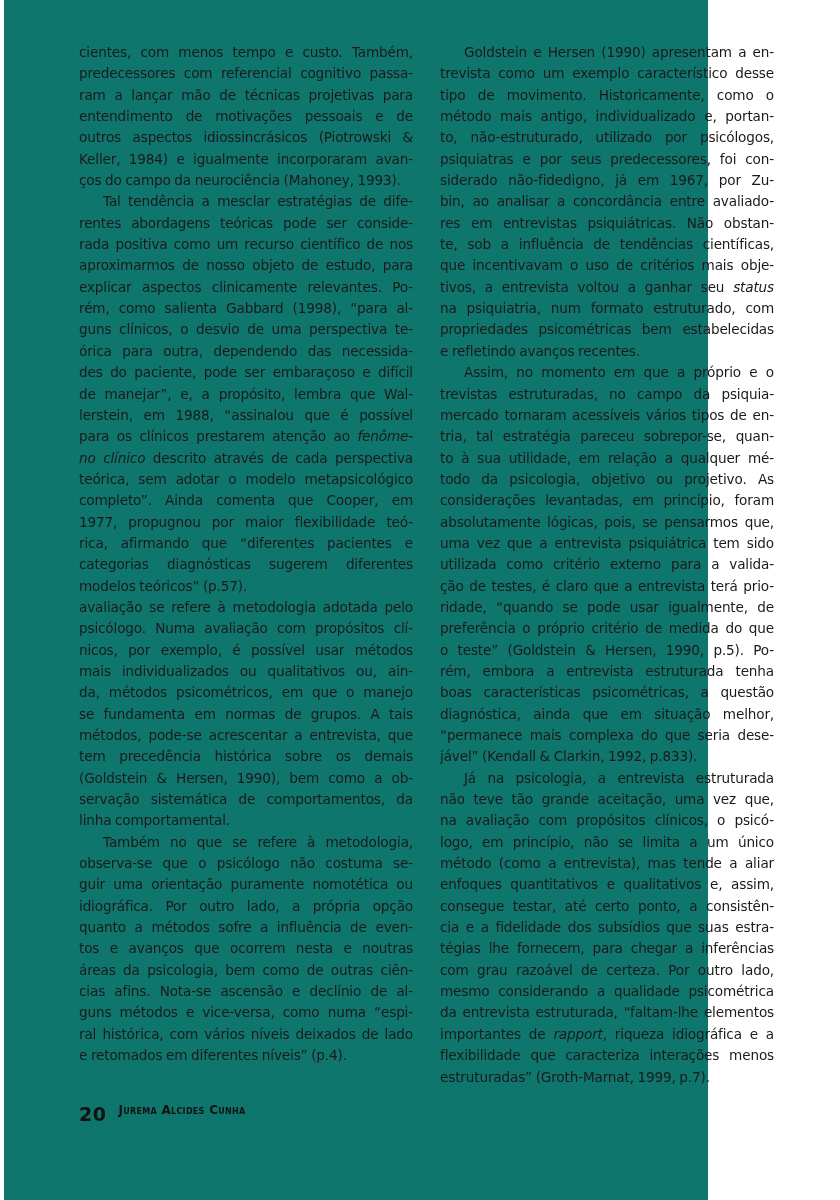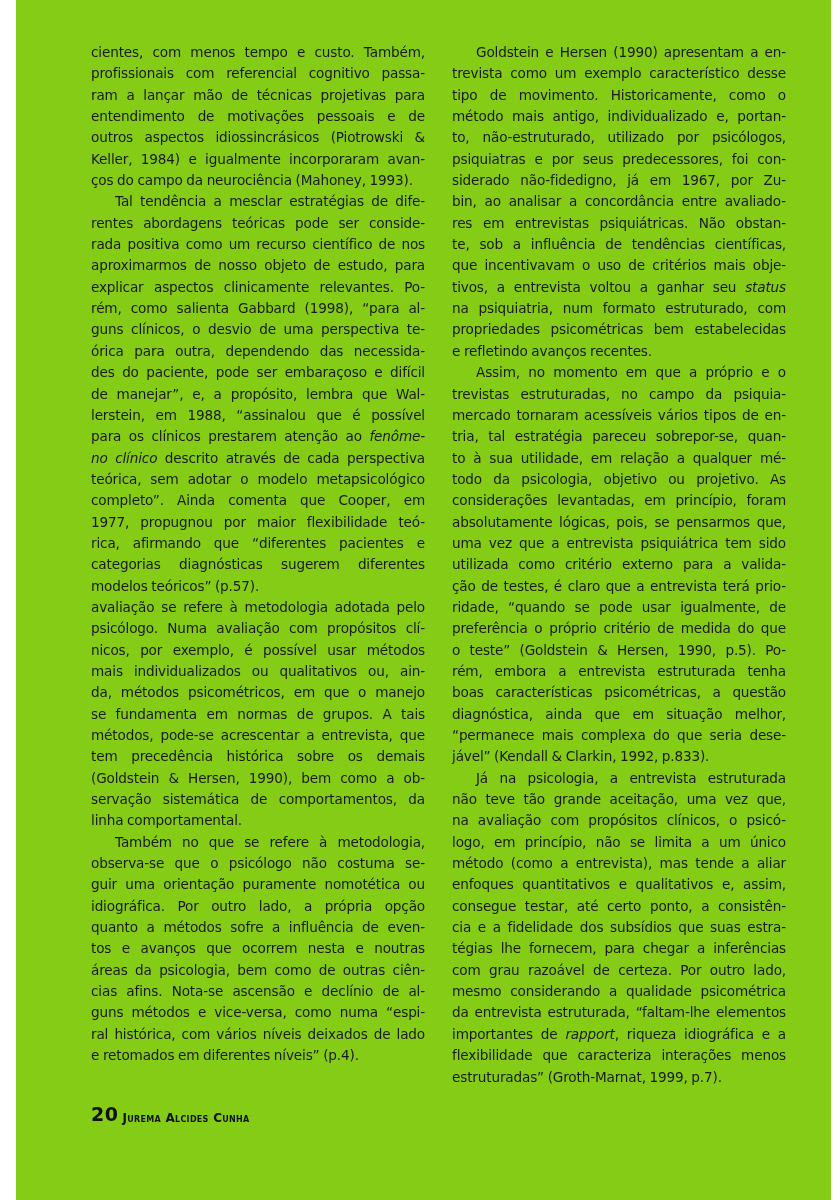--- a/index.html
+++ b/index.html
@@ -1,17 +1,17 @@
 <!DOCTYPE html>
 <html><head>
 <meta charset="utf-8">
 <style>
   html, body { margin: 0; padding: 0; background: #ffffff; }
   body { width: 840px; height: 1200px; position: relative; overflow: hidden; }
-  .page { position: absolute; left: 16px; top: 0; width: 815px; height: 1200px; background: #84cc16; }
+  .page { position: absolute; left: 4px; top: 0; width: 704px; height: 1200px; background: #0f766e; }
   .col {
     position: absolute;
     top: 42px;
     width: 334px;
     font-family: "DejaVu Sans", sans-serif;
     font-size: 13.6px;
     line-height: 21.35px;
     color: #1a1a1a;
     text-align: justify;
     hyphens: manual;
@@ -24,34 +24,34 @@
   .line.last { text-align-last: left; }
   .line.ind { padding-left: 24px; }
   .col em { font-style: italic; }
   .footer {
     position: absolute;
     left: 75px;
     top: 1103px;
     font-family: "DejaVu Sans", sans-serif;
     color: #111;
     display: flex;
-    align-items: flex-end;
-    gap: 4px;
+    align-items: flex-start;
+    gap: 12px;
   }
   .folio { font-size: 19px; font-weight: bold; letter-spacing: 0.5px; }
   .running-head { font-size: 12px; font-variant: small-caps; letter-spacing: 0.3px; font-weight: 600; }
 </style>
 </head>
 <body>
 
 <div class="page">
   <div class="col col-left">
       <div>
         <span class="line">cientes, com menos tempo e custo. Também,</span>
-        <span class="line">profissionais com referencial cognitivo passa-</span>
+        <span class="line">predecessores com referencial cognitivo passa-</span>
         <span class="line">ram a lançar mão de técnicas projetivas para</span>
         <span class="line">entendimento de motivações pessoais e de</span>
         <span class="line">outros aspectos idiossincrásicos (Piotrowski &amp;</span>
         <span class="line">Keller, 1984) e igualmente incorporaram avan-</span>
         <span class="line last">ços do campo da neurociência (Mahoney, 1993).</span>
       </div>
       <div>
         <span class="line ind">Tal tendência a mesclar estratégias de dife-</span>
         <span class="line">rentes abordagens teóricas pode ser conside-</span>
         <span class="line">rada positiva como um recurso científico de nos</span>

